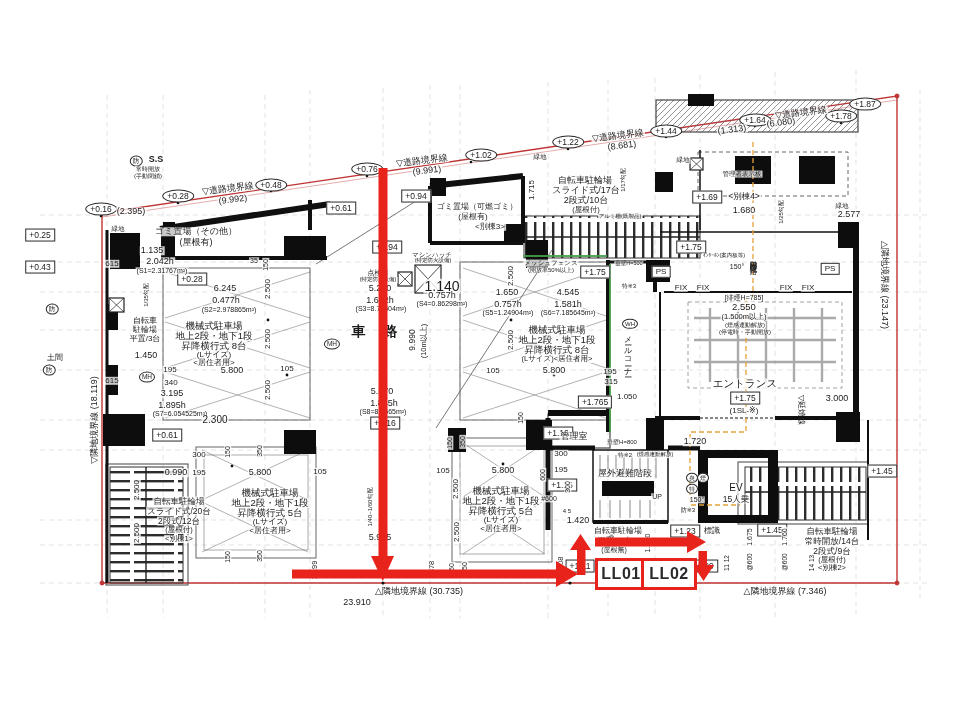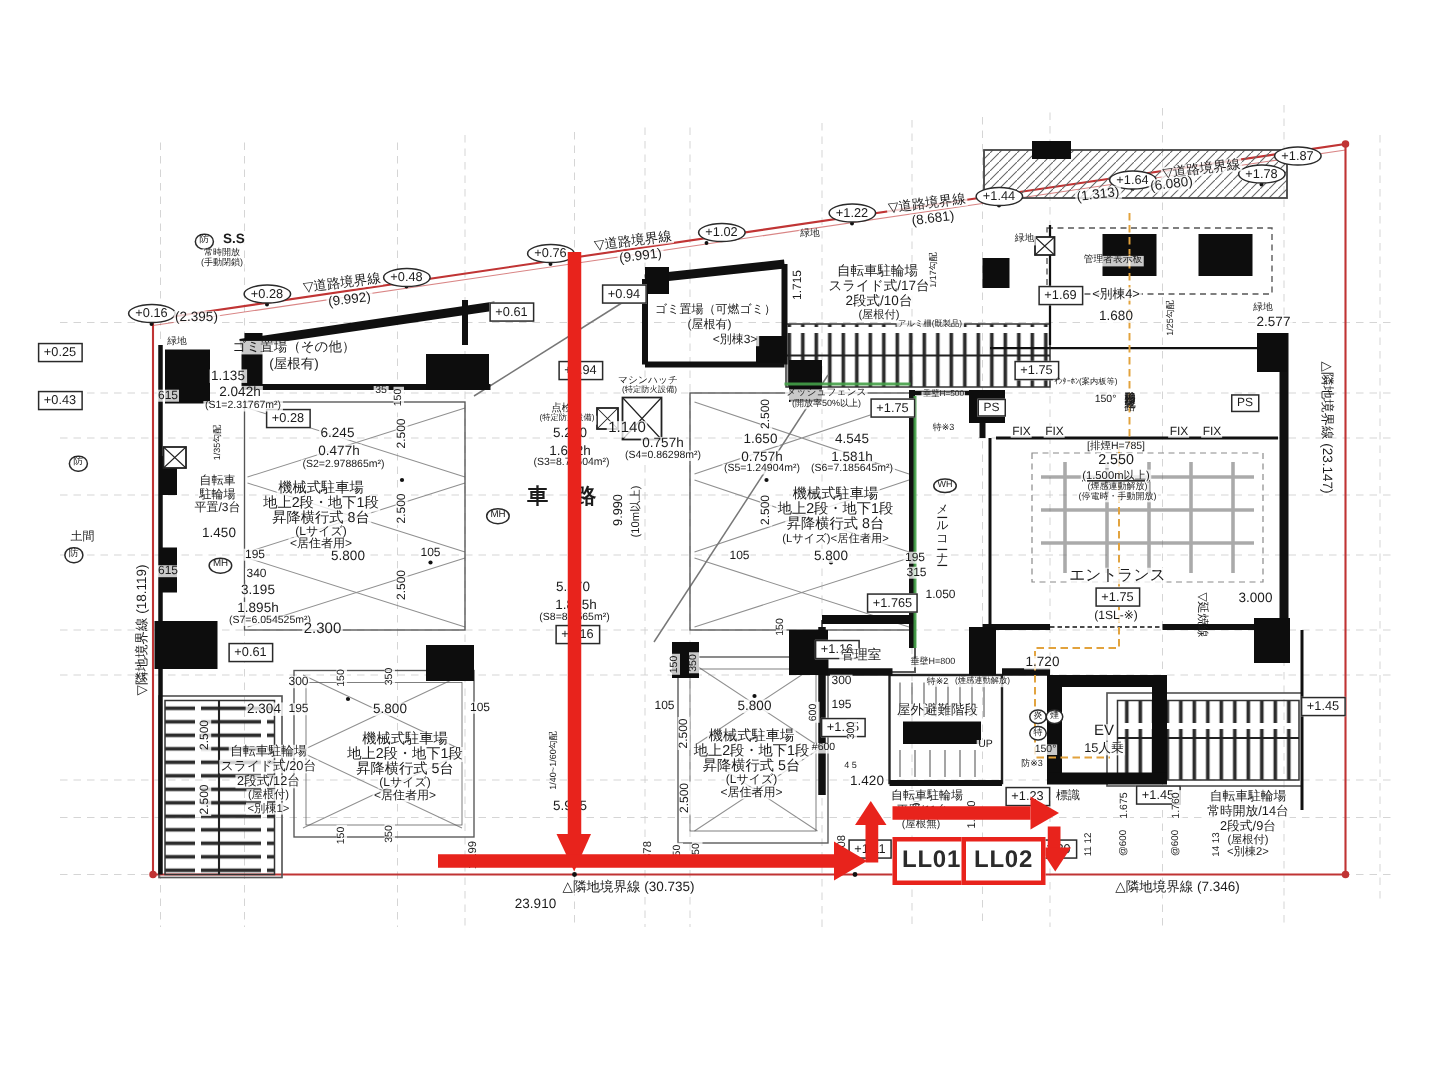--- a/index.html
+++ b/index.html
@@ -315,21 +315,21 @@
       <span class="lbl big nb" style="left: 378px; top: 331px; font-size: 14px; transform: translate(-50%, -50%);">車 路</span>
       <span class="lbl vert" style="left: 412px; top: 340px; font-size: 8.5px; transform: translate(-50%, -50%) rotate(-90deg);">9.990</span>
       <span class="lbl vert" style="left: 424px; top: 341px; font-size: 7.5px; transform: translate(-50%, -50%) rotate(-90deg);">(10m以上)</span>
       <span class="lbl" style="left: 378px; top: 273px; font-size: 7px; transform: translate(-50%, -50%);">点検口</span>
       <span class="lbl" style="left: 378px; top: 280px; font-size: 5.5px; transform: translate(-50%, -50%);">(特定防火設備)</span>
       <span class="lbl" style="left: 380px; top: 289px; font-size: 9px; transform: translate(-50%, -50%);">5.270</span>
       <span class="lbl" style="left: 380px; top: 301px; font-size: 9px; transform: translate(-50%, -50%);">1.652h</span>
       <span class="lbl" style="left: 381px; top: 309px; font-size: 7px; transform: translate(-50%, -50%);">(S3=8.70604m²)</span>
       <span class="lbl" style="left: 432px; top: 255px; font-size: 6.5px; transform: translate(-50%, -50%);">マシンハッチ</span>
       <span class="lbl" style="left: 433px; top: 261px; font-size: 5.5px; transform: translate(-50%, -50%);">(特定防火設備)</span>
-      <span class="lbl" style="left: 418px; top: 286px; font-size: 10px; transform: translate(-50%, -50%); text-align: center;">1.140</span>
+      <span class="lbl" style="left: 442px; top: 286px; font-size: 14px; transform: translate(-50%, -50%); text-align: center;">1.140</span>
       <span class="lbl" style="left: 442px; top: 296px; font-size: 9px; transform: translate(-50%, -50%);">0.757h</span>
       <span class="lbl" style="left: 442px; top: 304px; font-size: 7px; transform: translate(-50%, -50%);">(S4=0.86298m²)</span>
       <span class="lbl" style="left: 382px; top: 392px; font-size: 9px; transform: translate(-50%, -50%);">5.570</span>
       <span class="lbl" style="left: 384px; top: 404px; font-size: 9px; transform: translate(-50%, -50%);">1.845h</span>
       <span class="lbl" style="left: 383px; top: 412px; font-size: 7px; transform: translate(-50%, -50%);">(S8=8.6565m²)</span>
       <span class="lbl" style="left: 477px; top: 207px; font-size: 8px; transform: translate(-50%, -50%);">ゴミ置場（可燃ゴミ）</span>
       <span class="lbl" style="left: 473px; top: 217px; font-size: 8px; transform: translate(-50%, -50%);">(屋根有)</span>
       <span class="lbl" style="left: 490px; top: 227px; font-size: 8px; transform: translate(-50%, -50%); text-align: right;">&lt;別棟3&gt;</span>
       <span class="lbl vert" style="left: 532px; top: 190px; font-size: 8px; transform: translate(-50%, -50%) rotate(-90deg);">1.715</span>
       <span class="lbl vert" style="left: 623px; top: 180px; font-size: 6px; transform: translate(-50%, -50%) rotate(-90deg);">1/17勾配</span>
@@ -363,21 +363,21 @@
       <span class="lbl box" style="left: 830px; top: 269px; font-size: 8px; transform: translate(-50%, -50%);">PS</span>
       <span class="lbl" style="left: 629px; top: 286px; font-size: 6px; transform: translate(-50%, -50%);">特※3</span>
       <span class="lbl circ" style="left: 630px; top: 324px; font-size: 6px; transform: translate(-50%, -50%);">WH</span>
       <span class="lbl vjp" style="left: 627px; top: 352px; font-size: 8px; transform: translate(-50%, -50%);">メールコーナー</span>
       <span class="lbl" style="left: 681px; top: 288px; font-size: 8px; transform: translate(-50%, -50%);">FIX</span>
       <span class="lbl" style="left: 703px; top: 288px; font-size: 8px; transform: translate(-50%, -50%);">FIX</span>
       <span class="lbl" style="left: 786px; top: 288px; font-size: 8px; transform: translate(-50%, -50%);">FIX</span>
       <span class="lbl" style="left: 808px; top: 288px; font-size: 8px; transform: translate(-50%, -50%);">FIX</span>
       <span class="lbl" style="left: 744px; top: 298px; font-size: 7px; transform: translate(-50%, -50%);">[排煙H=785]</span>
       <span class="lbl" style="left: 744px; top: 307px; font-size: 9.5px; transform: translate(-50%, -50%);">2.550</span>
-      <span class="lbl" style="left: 744px; top: 317px; font-size: 7.5px; transform: translate(-50%, -50%); text-decoration: underline;">(1.500m以上)</span>
+      <span class="lbl" style="left: 744px; top: 317px; font-size: 7.5px; transform: translate(-50%, -50%);">(1.500m以上)</span>
       <span class="lbl" style="left: 745px; top: 325px; font-size: 6px; transform: translate(-50%, -50%);">(煙感連動解放)</span>
       <span class="lbl" style="left: 745px; top: 332px; font-size: 6px; transform: translate(-50%, -50%);">(停電時・手動開放)</span>
       <span class="lbl" style="left: 745px; top: 384px; font-size: 10.5px; transform: translate(-50%, -50%);">エントランス</span>
       <span class="lbl" style="left: 744px; top: 411px; font-size: 8px; transform: translate(-50%, -50%);">(1SL-※)</span>
       <span class="lbl vjp nb" style="left: 753px; top: 258px; font-size: 7.5px; transform: translate(-50%, -50%);">移動円滑化経路</span>
       <span class="lbl vert90 nb" style="left: 801px; top: 410px; font-size: 8px; transform: translate(-50%, -50%) rotate(90deg);">▽延焼線</span>
       <span class="lbl" style="left: 837px; top: 399px; font-size: 9px; transform: translate(-50%, -50%);">3.000</span>
       <span class="lbl" style="left: 695px; top: 442px; font-size: 9px; transform: translate(-50%, -50%);">1.720</span>
       <span class="lbl" style="left: 724px; top: 256px; font-size: 5.5px; transform: translate(-50%, -50%);">ｲﾝﾀｰﾎﾝ(案内板等)</span>
       <span class="lbl" style="left: 737px; top: 267px; font-size: 7px; transform: translate(-50%, -50%);">150°</span>
@@ -420,21 +420,21 @@
       <span class="lbl" style="left: 832px; top: 541px; font-size: 8.5px; transform: translate(-50%, -50%);">常時開放/14台</span>
       <span class="lbl" style="left: 832px; top: 551px; font-size: 8.5px; transform: translate(-50%, -50%);">2段式/9台</span>
       <span class="lbl" style="left: 832px; top: 560px; font-size: 7.5px; transform: translate(-50%, -50%);">(屋根付)</span>
       <span class="lbl" style="left: 832px; top: 568px; font-size: 7.5px; transform: translate(-50%, -50%);">&lt;別棟2&gt;</span>
       <span class="lbl vert" style="left: 750px; top: 537px; font-size: 7px; transform: translate(-50%, -50%) rotate(-90deg);">1.675</span>
       <span class="lbl vert" style="left: 750px; top: 562px; font-size: 6.5px; transform: translate(-50%, -50%) rotate(-90deg);">@600</span>
       <span class="lbl vert" style="left: 785px; top: 537px; font-size: 7px; transform: translate(-50%, -50%) rotate(-90deg);">1.760</span>
       <span class="lbl vert" style="left: 785px; top: 562px; font-size: 6.5px; transform: translate(-50%, -50%) rotate(-90deg);">@600</span>
       <span class="lbl vert" style="left: 727px; top: 563px; font-size: 6.5px; transform: translate(-50%, -50%) rotate(-90deg);">11 12</span>
       <span class="lbl vert" style="left: 812px; top: 563px; font-size: 6.5px; transform: translate(-50%, -50%) rotate(-90deg);">14 13</span>
-      <span class="lbl" style="left: 176px; top: 473px; font-size: 9px; transform: translate(-50%, -50%);">2.304</span>
+      <span class="lbl" style="left: 176px; top: 473px; font-size: 9px; transform: translate(-50%, -50%);">0.990</span>
       <span class="lbl" style="left: 199px; top: 473px; font-size: 8px; transform: translate(-50%, -50%);">195</span>
       <span class="lbl" style="left: 199px; top: 455px; font-size: 8px; transform: translate(-50%, -50%);">300</span>
       <span class="lbl" style="left: 260px; top: 473px; font-size: 9px; transform: translate(-50%, -50%);">5.800</span>
       <span class="lbl" style="left: 320px; top: 472px; font-size: 8px; transform: translate(-50%, -50%);">105</span>
       <span class="lbl vert" style="left: 137px; top: 490px; font-size: 8px; transform: translate(-50%, -50%) rotate(-90deg);">2.500</span>
       <span class="lbl vert" style="left: 137px; top: 533px; font-size: 8px; transform: translate(-50%, -50%) rotate(-90deg);">2.500</span>
       <span class="lbl vert" style="left: 228px; top: 452px; font-size: 7px; transform: translate(-50%, -50%) rotate(-90deg);">150</span>
       <span class="lbl vert" style="left: 260px; top: 451px; font-size: 7px; transform: translate(-50%, -50%) rotate(-90deg);">350</span>
       <span class="lbl vert" style="left: 228px; top: 557px; font-size: 7px; transform: translate(-50%, -50%) rotate(-90deg);">150</span>
       <span class="lbl vert" style="left: 260px; top: 556px; font-size: 7px; transform: translate(-50%, -50%) rotate(-90deg);">350</span>

